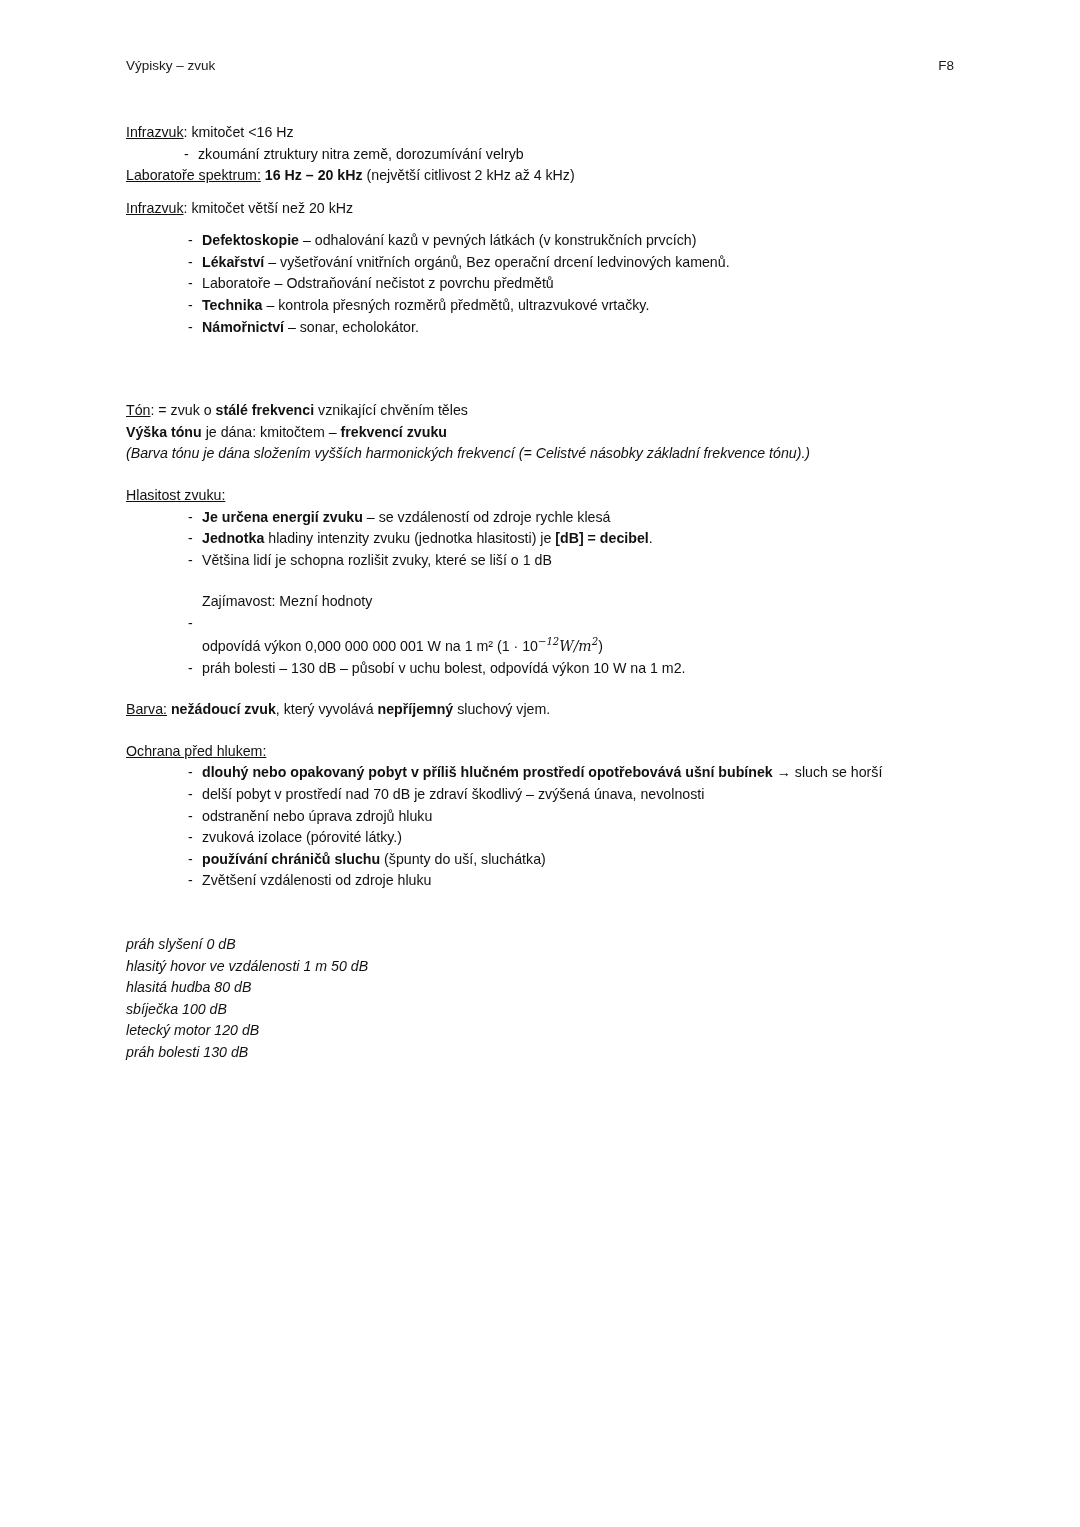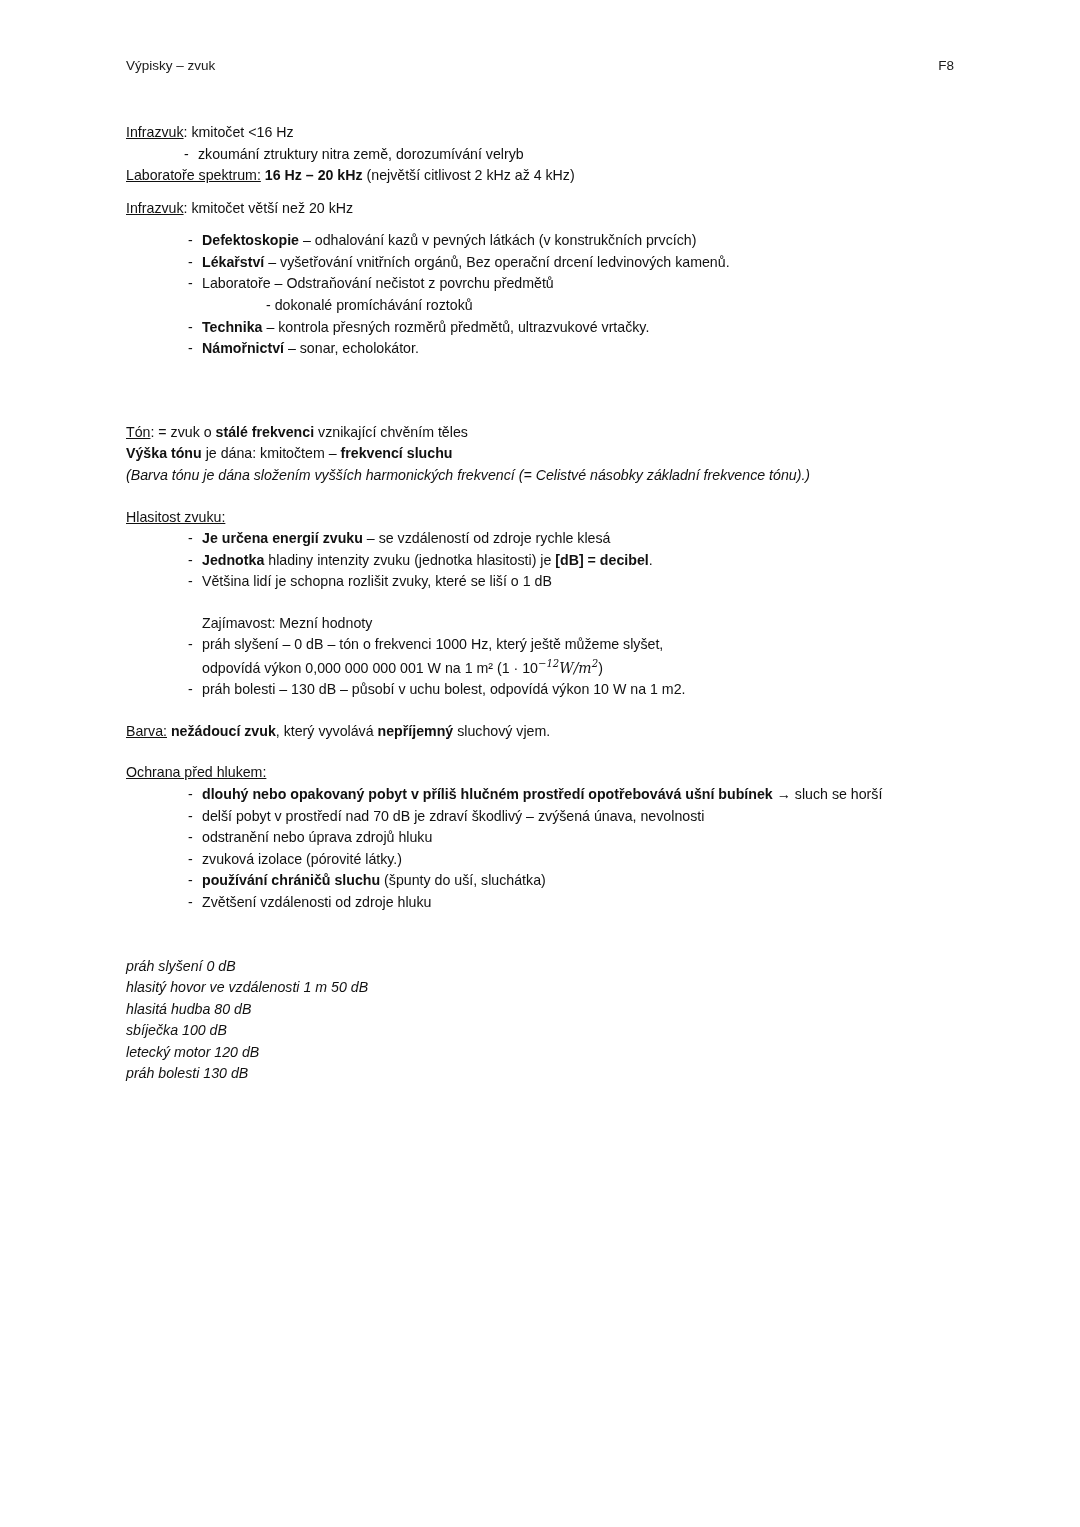--- a/index.html
+++ b/index.html
@@ -112,35 +112,34 @@
       <span class="btxt"><span class="b">Defektoskopie</span><span> – odhalování kazů v pevných látkách (v konstrukčních prvcích)</span></span>
     </div>
     <div class="bullet indent-2">
       <span class="dash">-</span>
       <span class="btxt"><span class="b">Lékařství</span><span> – vyšetřování vnitřních orgánů, Bez operační drcení ledvinových kamenů.</span></span>
     </div>
     <div class="bullet indent-2">
       <span class="dash">-</span>
       <span class="btxt"><span>Laboratoře – Odstraňování nečistot z povrchu předmětů</span></span>
     </div>
-    <div class="sub-note line">- dokonalé promíchávání roztoků</div>
     <div class="bullet indent-2">
       <span class="dash">-</span>
       <span class="btxt"><span class="b">Technika</span><span> – kontrola přesných rozměrů předmětů, ultrazvukové vrtačky.</span></span>
     </div>
     <div class="bullet indent-2">
       <span class="dash">-</span>
       <span class="btxt"><span class="b">Námořnictví</span><span> – sonar, echolokátor.</span></span>
     </div>
 
     <div class="gap-xl"></div>
     <div class="gap-md"></div>
 
     <div class="line"><span class="bu">Tón</span><span>: = zvuk o </span><span class="b">stálé frekvenci</span><span> vznikající chvěním těles</span></div>
-    <div class="line"><span class="b">Výška tónu</span><span> je dána: kmitočtem – </span><span class="b">frekvencí sluchu</span></div>
+    <div class="line"><span class="b">Výška tónu</span><span> je dána: kmitočtem – </span><span class="b">frekvencí zvuku</span></div>
     <div class="line i">(Barva tónu je dána složením vyšších harmonických frekvencí (= Celistvé násobky základní frekvence tónu).)</div>
 
     <div class="gap-md"></div>
 
     <div class="line"><span class="bu">Hlasitost zvuku:</span></div>
 
     <div class="bullet indent-2">
       <span class="dash">-</span>
       <span class="btxt"><span class="b">Je určena energií zvuku</span><span> – se vzdáleností od zdroje rychle klesá</span></span>
     </div>
@@ -153,21 +152,21 @@
       <span class="btxt"><span>Většina lidí je schopna rozlišit zvuky, které se liší o 1 dB</span></span>
     </div>
 
     <div class="gap-md"></div>
 
     <div class="line indent-2" style="margin-left:76px;">Zajímavost: Mezní hodnoty</div>
 
     <div class="bullet indent-2">
       <span class="dash">-</span>
       <span class="btxt">
-        <span>práh slyšení – 0 dB – tón o frekvenci 1000 Hz, který ještě můžeme slyšet,</span><br>
+        <br>
         <span><span>odpovídá výkon 0,000 000 000 001 W na 1 m² (1 · 10</span><span class="mathinline"><sup class="exp">−12</sup></span><span class="mathinline">W/m</span><sup class="exp mathinline">2</sup><span>)</span></span>
       </span>
     </div>
     <div class="bullet indent-2">
       <span class="dash">-</span>
       <span class="btxt">práh bolesti – 130 dB – působí v uchu bolest, odpovídá výkon 10 W na 1 m2.</span>
     </div>
 
     <div class="gap-md"></div>
 

